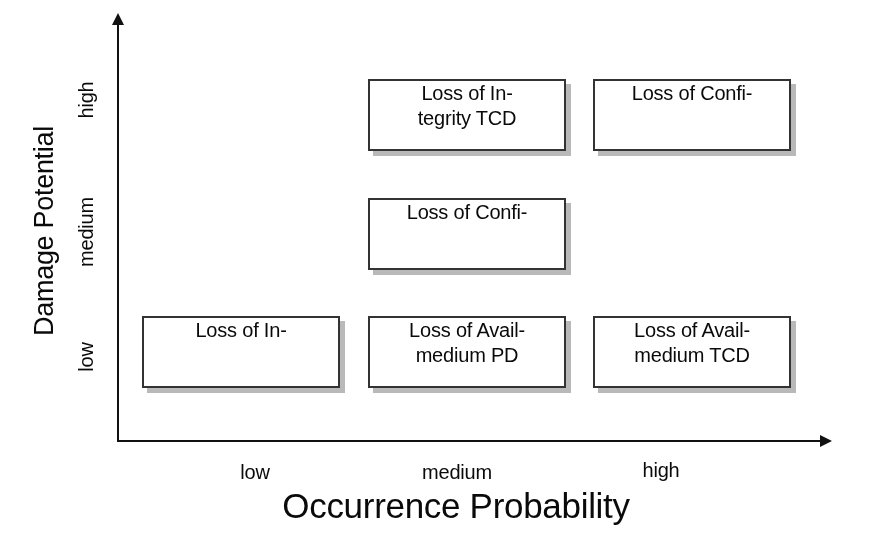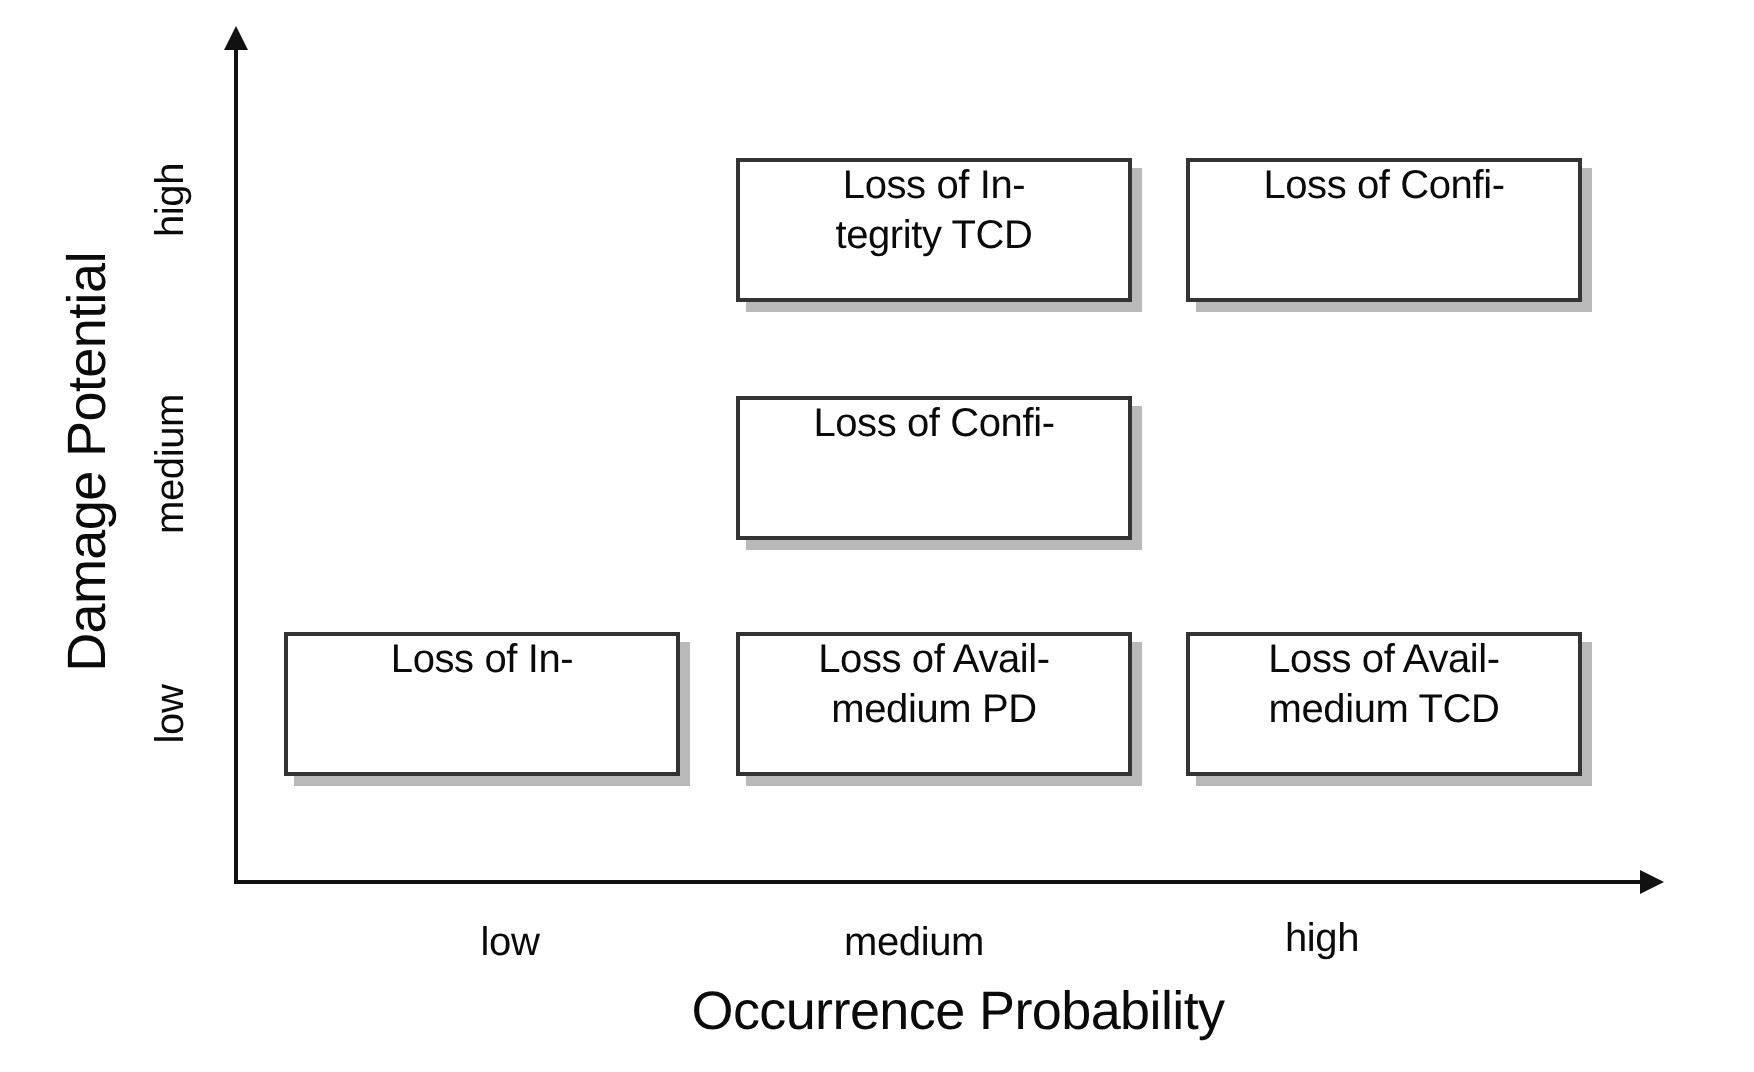--- a/index.html
+++ b/index.html
@@ -37,23 +37,23 @@
     position: absolute;
     left: 820px; top: 435px;
     width: 0; height: 0;
     border-top: 6px solid transparent;
     border-bottom: 6px solid transparent;
     border-left: 12px solid #111111;
   }
   
   .x-title {
     position: absolute;
-    left: 479px; top: 506px;
+    left: 456px; top: 506px;
     transform: translate(-50%, -50%);
-    font-size: 27px;
+    font-size: 35px;
     letter-spacing: -0.3px;
     white-space: nowrap;
   }
   .y-title {
     position: absolute;
     left: 44px; top: 231px;
     transform: translate(-50%, -50%) rotate(-90deg);
     font-size: 27px;
     letter-spacing: -0.3px;
     white-space: nowrap;

